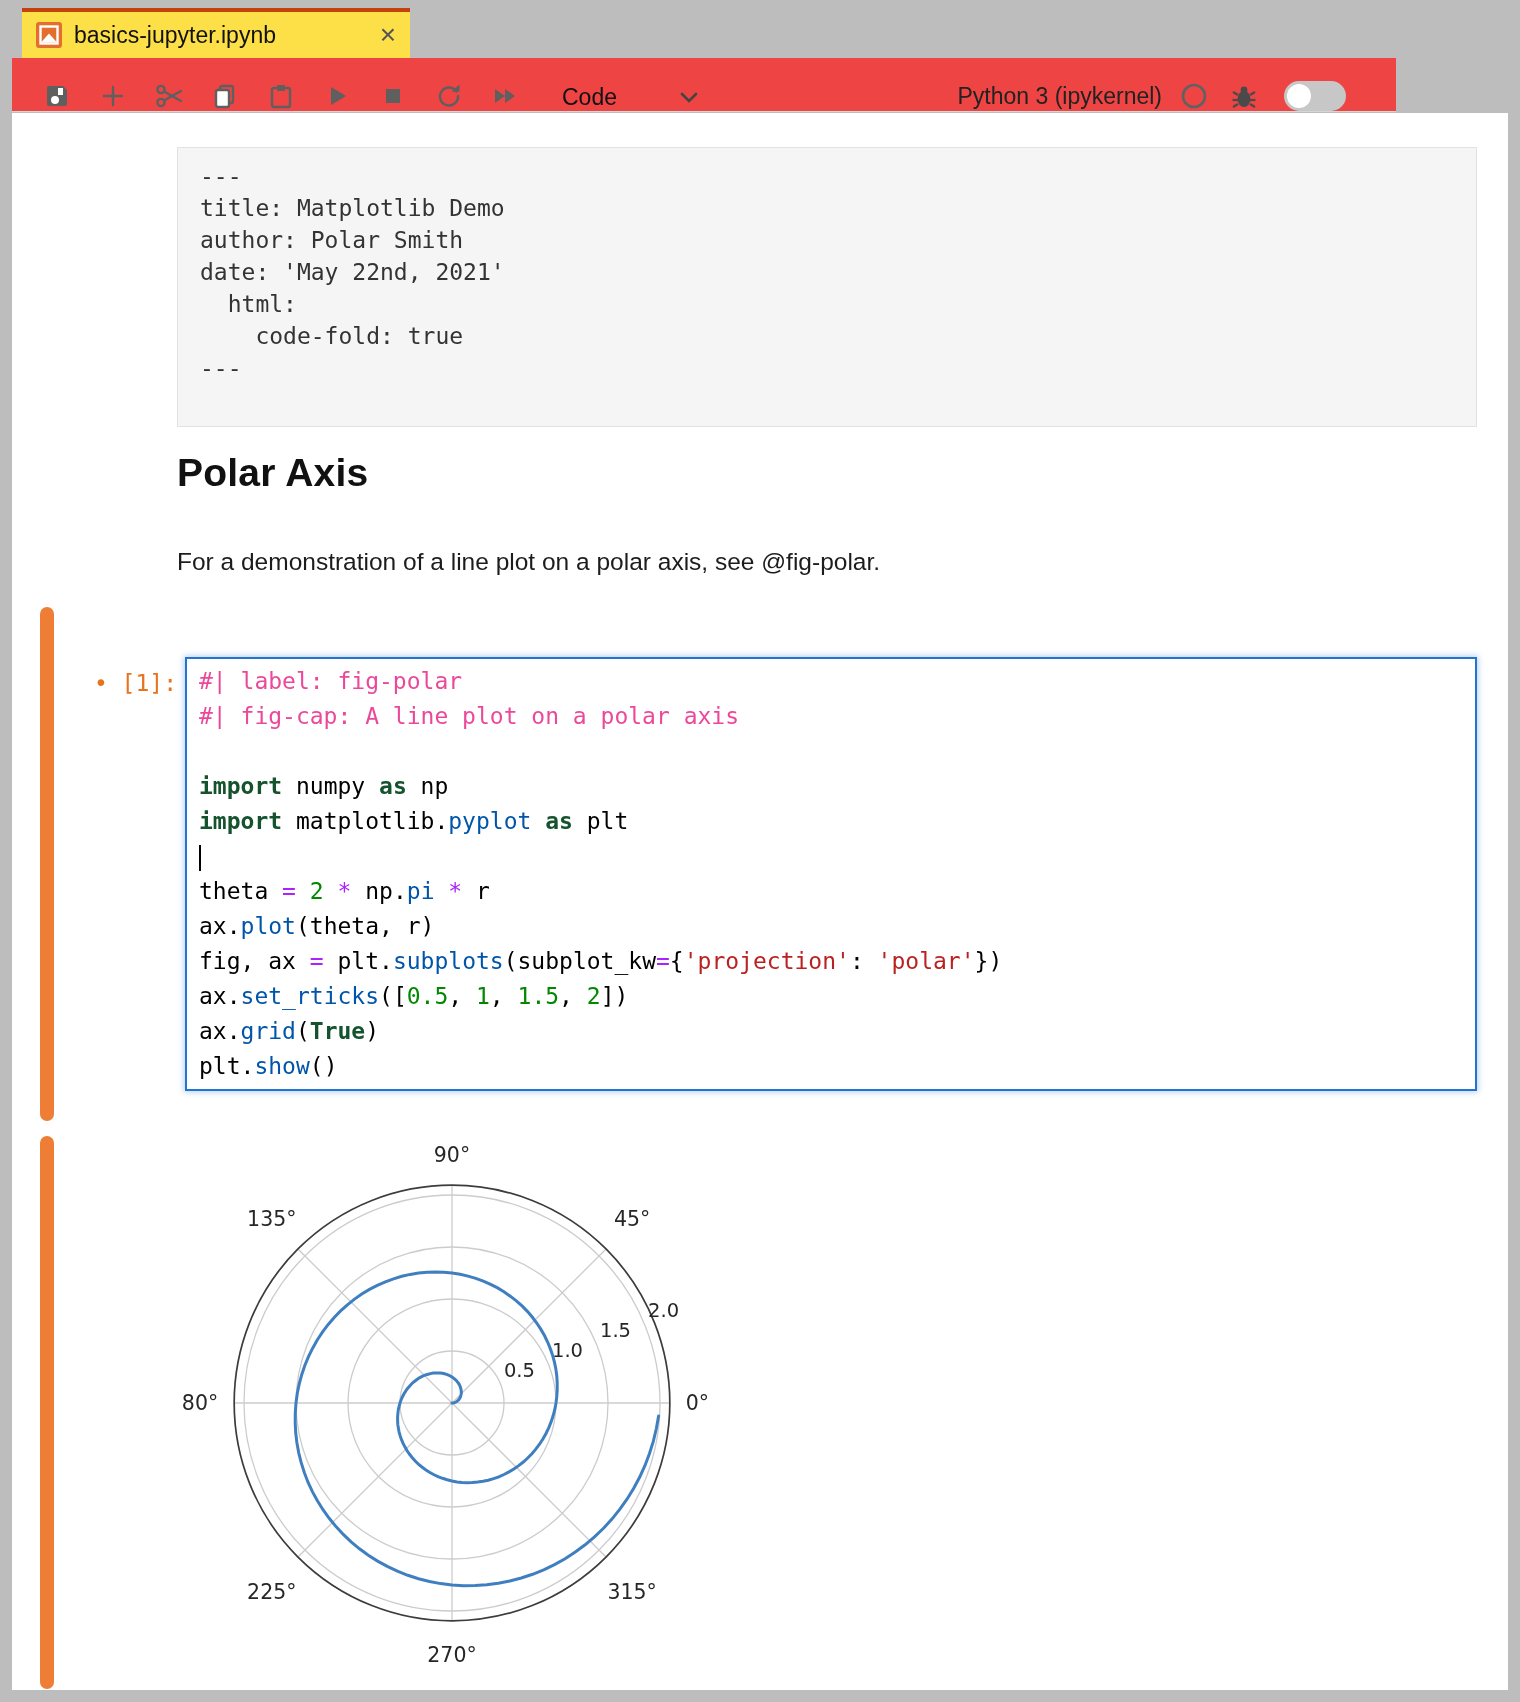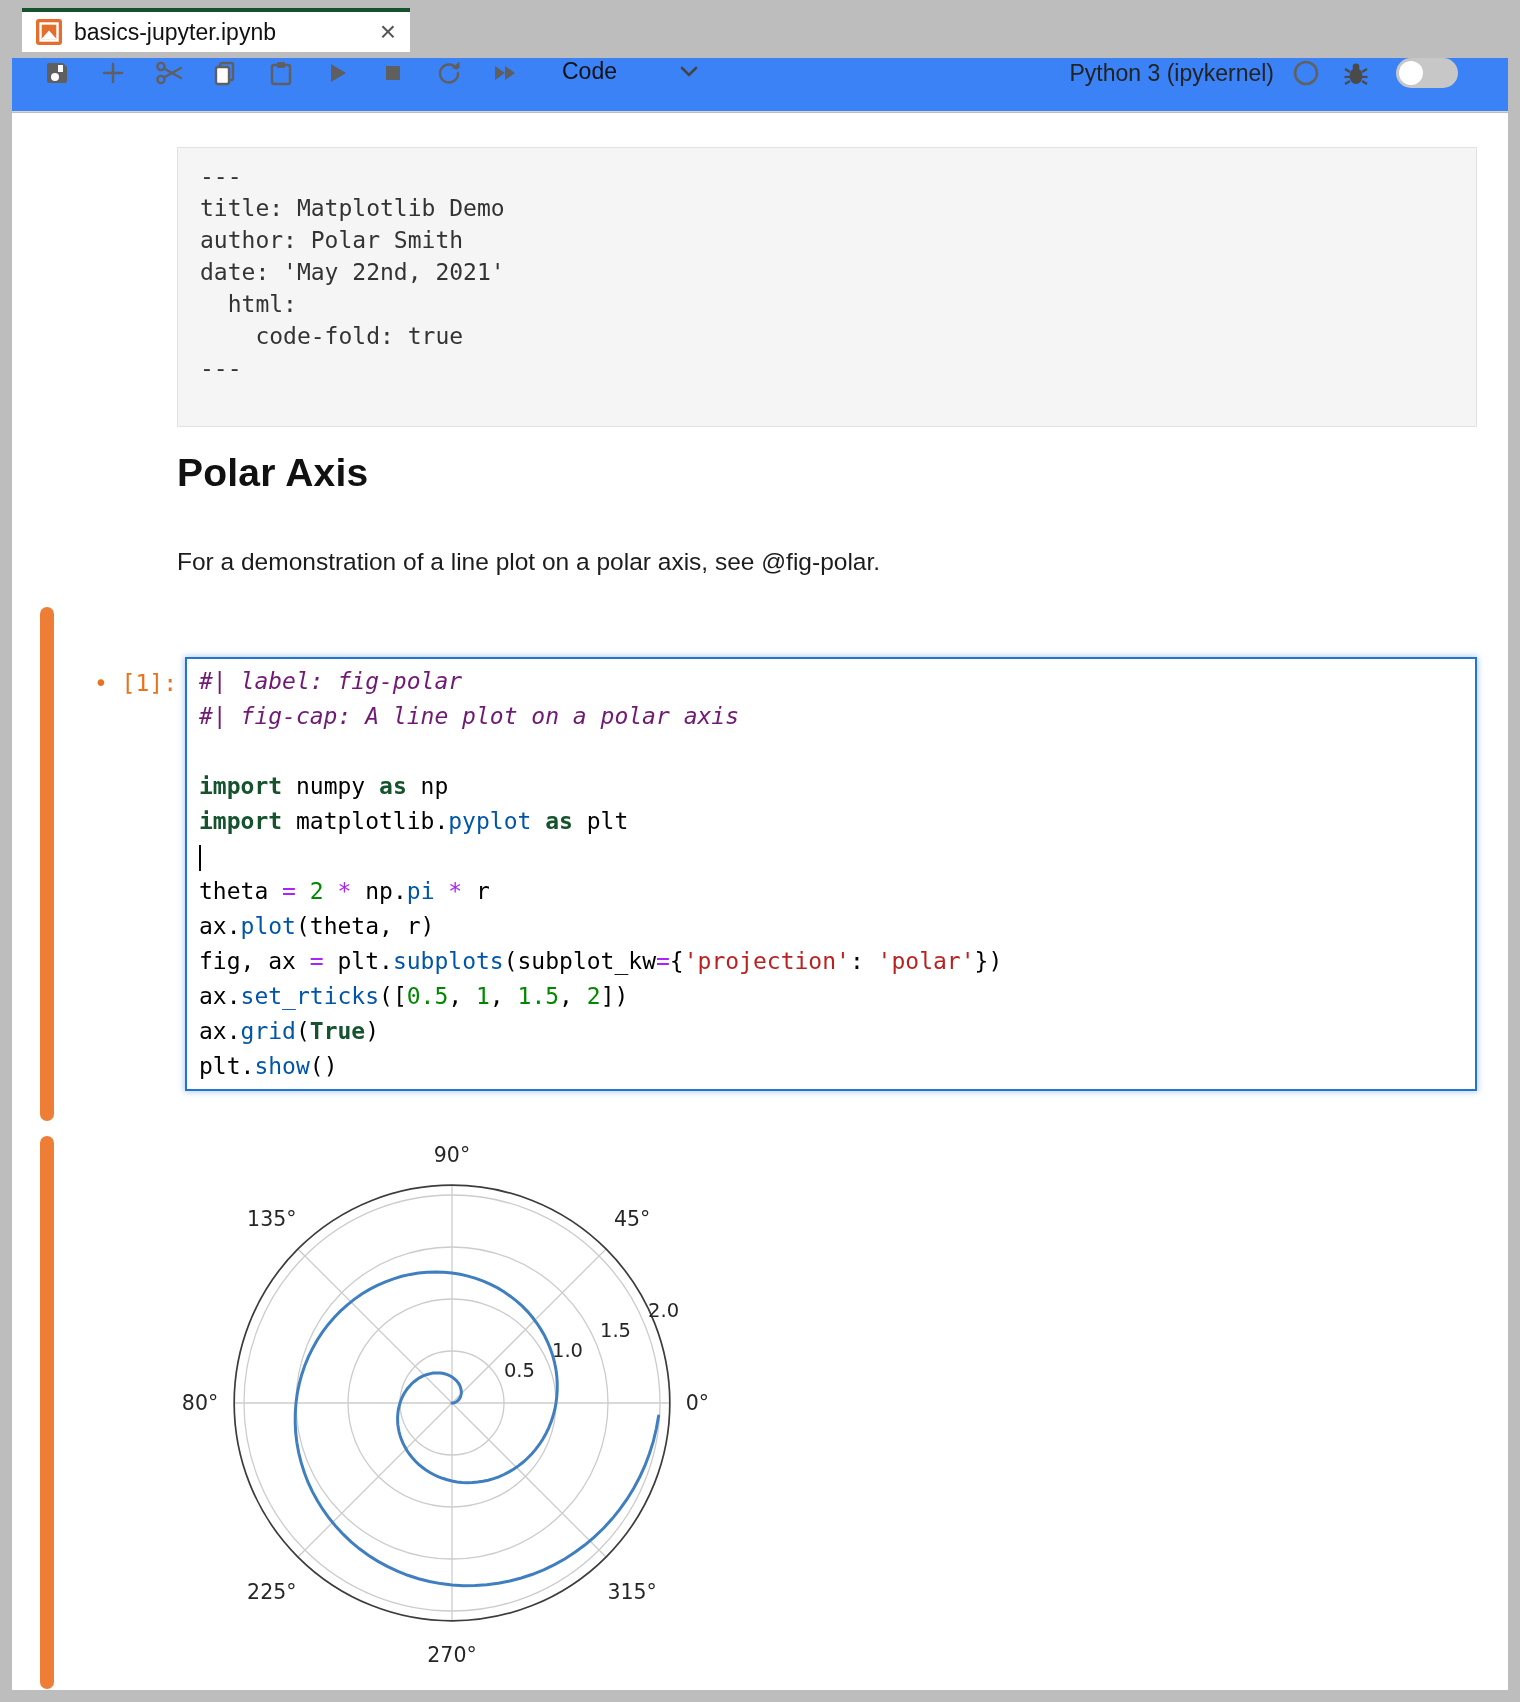--- a/index.html
+++ b/index.html
@@ -1,23 +1,23 @@
 <!DOCTYPE html>
 <html><head>
 <meta charset="utf-8">
 <style>
   html,body{margin:0;padding:0;background:#9e9e9e;}
   .screen{position:relative;width:1520px;height:1702px;background:#bdbdbd;font-family:"Liberation Sans",sans-serif;overflow:hidden;}
   
   .tabbar{position:absolute;left:0;top:0;width:100%;height:58px;background:#bdbdbd;}
-  .tab{position:absolute;left:22px;top:8px;width:388px;height:44px;background:#ffffff;border-top:4px solid #14532d;display:flex;align-items:center;padding:0 14px;box-sizing:border-box;z-index:3;}
+  .tab{position:absolute;left:22px;top:8px;width:388px;height:50px;background:#fde047;border-top:4px solid #c2410c;display:flex;align-items:center;padding:0 14px;box-sizing:border-box;z-index:3;}
   .tab-title{font-size:23px;color:#111;margin-left:12px;flex:1;white-space:nowrap;}
   .tab-close{font-size:28px;color:#555;line-height:1;margin-left:8px;cursor:pointer;}
   
-  .toolbar{position:absolute;left:12px;top:58px;width:1496px;height:54px;background:#3b82f6;border-bottom:1px solid #d6d6d6;display:flex;align-items:flex-start;padding:0 0 0 30px;box-sizing:border-box;z-index:2;}
+  .toolbar{position:absolute;left:12px;top:58px;width:1384px;height:54px;background:#ef4444;border-bottom:1px solid #d6d6d6;display:flex;align-items:flex-end;padding:0 0 0 30px;box-sizing:border-box;z-index:2;}
   .tbtn{width:30px;height:30px;margin-right:26px;display:flex;align-items:center;justify-content:center;}
   .celltype{display:flex;align-items:center;margin-left:16px;}
   .celltype-label{font-size:23px;color:#111;}
   .celltype .chev{margin-left:62px;}
   .tb-right{margin-left:auto;display:flex;align-items:center;padding-right:50px;}
   .kernel-name{font-size:23px;color:#222;margin-right:18px;white-space:nowrap;}
   .kstat{margin-right:22px;display:flex;}
   .bug{margin-right:26px;display:flex;}
   .toggle{width:62px;height:30px;border-radius:15px;background:#c7c7c7;position:relative;}
   .toggle .knob{position:absolute;left:3px;top:3px;width:24px;height:24px;border-radius:50%;background:#fff;}
@@ -26,21 +26,21 @@
   .raw-cell{position:absolute;left:165px;top:34px;width:1300px;height:280px;background:#f5f5f5;border:1px solid #e2e2e2;box-sizing:border-box;padding:12px 0 0 22px;font-family:"DejaVu Sans Mono",monospace;font-size:23px;line-height:32px;color:#333;}
   .raw-line{white-space:pre;}
   .doc-heading{position:absolute;left:165px;top:338px;font-size:39px;font-weight:700;color:#111;letter-spacing:.2px;text-align:center;}
   .doc-par{position:absolute;left:165px;top:435px;font-size:24.5px;color:#1c1c1c;}
   .collapser{position:absolute;left:28px;width:14px;border-radius:7px;background:#ee7d35;cursor:pointer;}
   .bar1{top:494px;height:514px;}
   .bar2{top:1023px;height:553px;}
   .prompt{position:absolute;left:40px;top:557px;width:125px;text-align:right;font-family:"DejaVu Sans Mono",monospace;font-size:23px;color:#e8731e;white-space:nowrap;}
   .code-cell{position:absolute;left:173px;top:544px;width:1292px;box-sizing:border-box;background:#fff;border:2px solid #2274cf;box-shadow:0 0 6px 1px rgba(34,116,207,.35);padding:5px 12px;font-family:"DejaVu Sans Mono",monospace;font-size:23px;line-height:35px;}
   .code-line{white-space:pre;min-height:35px;}
-  .tk-com{color:#701a75;font-style:italic;}
+  .tk-com{color:#ec4899;}
   .tk-kw{color:#14532d;font-weight:bold;}
   .tk-prop{color:#0055aa;}
   .tk-op{color:#aa22ff;}
   .tk-num{color:#008800;}
   .tk-str{color:#ba2121;}
   .tk-pl{color:#000;}
   .cursor{display:inline-block;border-left:2px solid #000;height:26px;vertical-align:middle;}
   .figure{position:absolute;left:168px;top:1012px;}
   .icon{stroke:#5f5f5f;fill:none;stroke-width:2.4;stroke-linecap:round;stroke-linejoin:round;}
   .icon-fill{fill:#5f5f5f;stroke:none;}

